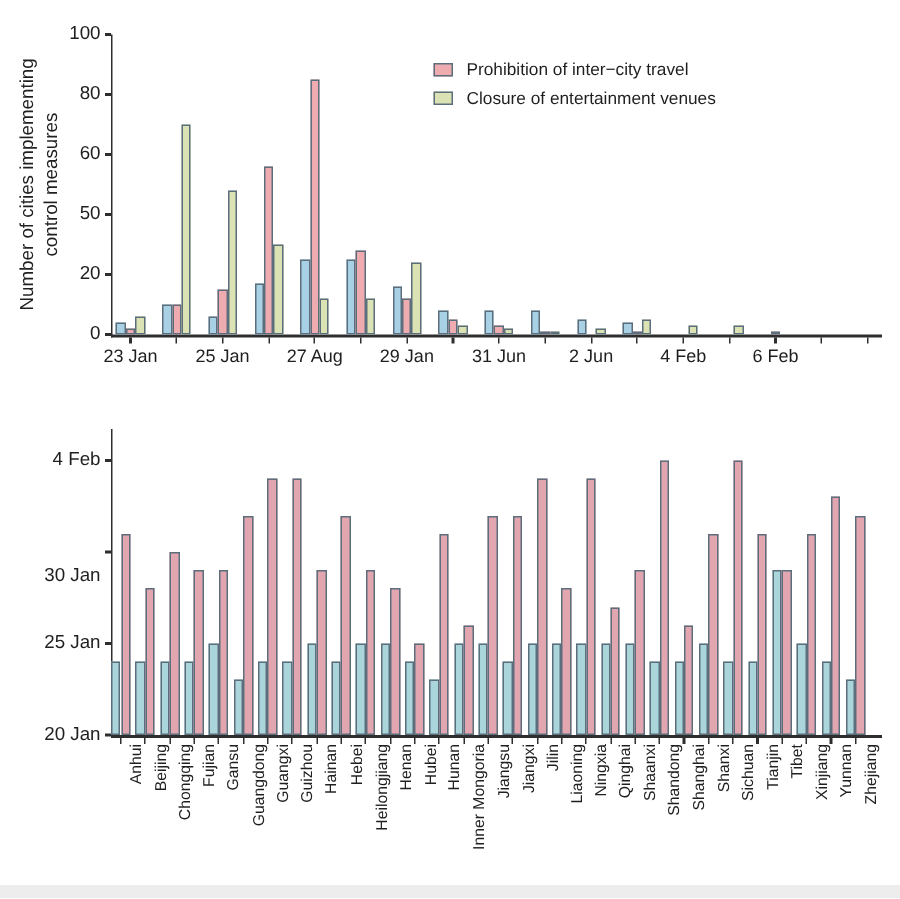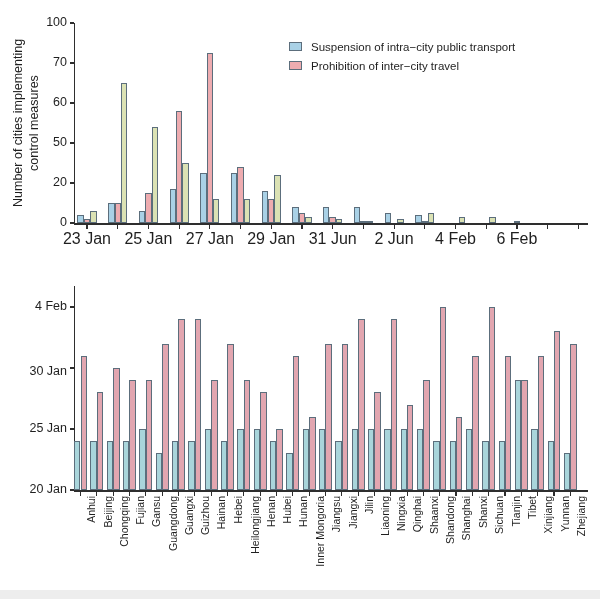--- a/index.html
+++ b/index.html
@@ -1,21 +1,21 @@
 <!DOCTYPE html>
 <html><head>
 <meta charset="utf-8">
 <style>
   html,body{margin:0;padding:0;background:#ffffff;}
   #fig{position:relative;width:600px;height:599px;background:#ffffff;
        font-family:"Liberation Sans",sans-serif;color:#1f1f1f;overflow:hidden;}
   .axis{position:absolute;background:#2e2e2e;}
   .bar{position:absolute;box-sizing:border-box;border:1px solid #5c6e7c;}
   .ytick-label{position:absolute;font-size:12.5px;text-align:right;white-space:nowrap;}
-  .xtick-label{position:absolute;font-size:16px;text-align:center;white-space:nowrap;}
+  .xtick-label{position:absolute;font-size:12px;text-align:center;white-space:nowrap;}
   .prov-label{position:absolute;font-size:10.5px;white-space:nowrap;
               transform:rotate(-90deg);transform-origin:100% 0;line-height:11px;}
   .ytitle{position:absolute;left:10px;top:23px;height:200px;width:34px;
           writing-mode:vertical-rl;transform:rotate(180deg);
           text-align:center;font-size:12.5px;line-height:16px;}
   .legend{position:absolute;}
   .legend-row{display:flex;align-items:center;height:19px;}
   .swatch{width:13px;height:9px;box-sizing:border-box;border:1px solid #5c6e7c;margin-right:9px;flex:0 0 13px;}
   .legend-label{font-size:11.5px;white-space:nowrap;}
   .edge-strip{position:absolute;left:0;top:590px;width:600px;height:9px;background:#ededed;}
@@ -29,26 +29,26 @@
     <div class="ytitle">
       <span style="display:block">Number of cities implementing</span>
       <span style="display:block">control measures</span>
     </div>
     <div class="axis" style="left:73.5px;top:23px;width:1.5px;height:201.5px"></div>
     <div class="axis" style="left:73.5px;top:223px;width:514.5px;height:1.5px"></div>
     <div id="top-plot"></div>
 
     <div class="legend" style="left:289px;top:37px">
       <div class="legend-row">
-        <span class="swatch" id="sw-t0" style="background: rgb(169, 209, 230);"></span>
-        <span class="legend-label">Suspension of intra−city public transport</span>
+        <span class="swatch" id="sw-t1" style="background: rgb(238, 172, 176);"></span>
+        <span class="legend-label">Prohibition of inter−city travel</span>
       </div>
       <div class="legend-row">
-        <span class="swatch" id="sw-t1" style="background: rgb(238, 172, 176);"></span>
-        <span class="legend-label">Prohibition of inter−city travel</span>
+        <span class="swatch" id="sw-t2" style="background: rgb(219, 226, 180);"></span>
+        <span class="legend-label">Closure of entertainment venues</span>
       </div>
     </div>
   </div>
 
   <div>
     <div class="axis" style="left:73.5px;top:286px;width:1.5px;height:205.5px"></div>
     <div class="axis" style="left:73.5px;top:490px;width:514.5px;height:1.5px"></div>
     <div id="bot-plot"></div>
 
     <div class="legend" style="left:86px;top:283px">
@@ -58,31 +58,31 @@
   <div class="edge-strip"></div>
 <div style="position: absolute; left: 69.5px; top: 222.4px; width: 4.5px; height: 1.2px; background: rgb(46, 46, 46);"></div>
     <div class="ytick-label" style="left: 27px; top: 215px; width: 40px;">0</div>
     <div style="position: absolute; left: 69.5px; top: 182.4px; width: 4.5px; height: 1.2px; background: rgb(46, 46, 46);"></div>
     <div class="ytick-label" style="left: 27px; top: 175px; width: 40px;">20</div>
     <div style="position: absolute; left: 69.5px; top: 142.4px; width: 4.5px; height: 1.2px; background: rgb(46, 46, 46);"></div>
     <div class="ytick-label" style="left: 27px; top: 135px; width: 40px;">50</div>
     <div style="position: absolute; left: 69.5px; top: 102.4px; width: 4.5px; height: 1.2px; background: rgb(46, 46, 46);"></div>
     <div class="ytick-label" style="left: 27px; top: 95px; width: 40px;">60</div>
     <div style="position: absolute; left: 69.5px; top: 62.4px; width: 4.5px; height: 1.2px; background: rgb(46, 46, 46);"></div>
-    <div class="ytick-label" style="left: 27px; top: 55px; width: 40px;">70</div>
+    <div class="ytick-label" style="left: 27px; top: 55px; width: 40px;">80</div>
     <div style="position: absolute; left: 69.5px; top: 22.4px; width: 4.5px; height: 1.2px; background: rgb(46, 46, 46);"></div>
     <div class="ytick-label" style="left: 27px; top: 15px; width: 40px;">100</div>
     <div style="position: absolute; left: 86.4px; top: 224.5px; width: 1.2px; height: 4.5px; background: rgb(46, 46, 46);"></div>
     <div class="xtick-label" style="left: 62px; top: 230px; width: 50px;">23 Jan</div>
     <div style="position: absolute; left: 117.11px; top: 224.5px; width: 1.2px; height: 4.5px; background: rgb(46, 46, 46);"></div>
     <div style="position: absolute; left: 147.82px; top: 224.5px; width: 1.2px; height: 4.5px; background: rgb(46, 46, 46);"></div>
     <div class="xtick-label" style="left: 123.42px; top: 230px; width: 50px;">25 Jan</div>
     <div style="position: absolute; left: 178.53px; top: 224.5px; width: 1.2px; height: 4.5px; background: rgb(46, 46, 46);"></div>
     <div style="position: absolute; left: 209.24px; top: 224.5px; width: 1.2px; height: 4.5px; background: rgb(46, 46, 46);"></div>
-    <div class="xtick-label" style="left: 184.84px; top: 230px; width: 50px;">27 Jan</div>
+    <div class="xtick-label" style="left: 184.84px; top: 230px; width: 50px;">27 Aug</div>
     <div style="position: absolute; left: 239.95px; top: 224.5px; width: 1.2px; height: 4.5px; background: rgb(46, 46, 46);"></div>
     <div style="position: absolute; left: 270.66px; top: 224.5px; width: 1.2px; height: 4.5px; background: rgb(46, 46, 46);"></div>
     <div class="xtick-label" style="left: 246.26px; top: 230px; width: 50px;">29 Jan</div>
     <div style="position: absolute; left: 301.37px; top: 224.5px; width: 1.2px; height: 4.5px; background: rgb(46, 46, 46);"></div>
     <div style="position: absolute; left: 332.08px; top: 224.5px; width: 1.2px; height: 4.5px; background: rgb(46, 46, 46);"></div>
     <div class="xtick-label" style="left: 307.68px; top: 230px; width: 50px;">31 Jun</div>
     <div style="position: absolute; left: 362.79px; top: 224.5px; width: 1.2px; height: 4.5px; background: rgb(46, 46, 46);"></div>
     <div style="position: absolute; left: 393.5px; top: 224.5px; width: 1.2px; height: 4.5px; background: rgb(46, 46, 46);"></div>
     <div class="xtick-label" style="left: 369.1px; top: 230px; width: 50px;">2 Jun</div>
     <div style="position: absolute; left: 424.21px; top: 224.5px; width: 1.2px; height: 4.5px; background: rgb(46, 46, 46);"></div>
@@ -129,21 +129,21 @@
     <div class="bar" style="left: 421.61px; top: 221px; width: 6.4px; height: 2px; background: rgb(238, 172, 176);"></div>
     <div class="bar" style="left: 428.01px; top: 213px; width: 6.4px; height: 10px; background: rgb(219, 226, 180);"></div>
     <div class="bar" style="left: 458.72px; top: 217px; width: 6.4px; height: 6px; background: rgb(219, 226, 180);"></div>
     <div class="bar" style="left: 489.43px; top: 217px; width: 6.4px; height: 6px; background: rgb(219, 226, 180);"></div>
     <div class="bar" style="left: 513.74px; top: 221px; width: 6.4px; height: 2px; background: rgb(238, 172, 176);"></div>
     <div style="position: absolute; left: 69.5px; top: 489.4px; width: 4.5px; height: 1.2px; background: rgb(46, 46, 46);"></div>
     <div class="ytick-label" style="left: 23px; top: 482px; width: 44px;">20 Jan</div>
     <div style="position: absolute; left: 69.5px; top: 428.4px; width: 4.5px; height: 1.2px; background: rgb(46, 46, 46);"></div>
     <div class="ytick-label" style="left: 23px; top: 421px; width: 44px;">25 Jan</div>
     <div style="position: absolute; left: 69.5px; top: 367.4px; width: 4.5px; height: 1.2px; background: rgb(46, 46, 46);"></div>
-    <div class="ytick-label" style="left: 23px; top: 364px; width: 44px;">30 Jan</div>
+    <div class="ytick-label" style="left: 23px; top: 376px; width: 44px;">30 Jan</div>
     <div style="position: absolute; left: 69.5px; top: 306.4px; width: 4.5px; height: 1.2px; background: rgb(46, 46, 46);"></div>
     <div class="ytick-label" style="left: 23px; top: 299px; width: 44px;">4 Feb</div>
     <div style="position: absolute; left: 79.9px; top: 491.5px; width: 1.2px; height: 4.5px; background: rgb(46, 46, 46);"></div>
     <div class="bar" style="left: 74.1px; top: 441.2px; width: 6.4px; height: 48.8px; background: rgb(169, 213, 219);"></div>
     <div class="bar" style="left: 80.5px; top: 355.8px; width: 6.4px; height: 134.2px; background: rgb(226, 166, 176);"></div>
     <div class="prov-label" style="right: 514px; top: 496px;">Anhui</div>
     <div style="position: absolute; left: 96.23px; top: 491.5px; width: 1.2px; height: 4.5px; background: rgb(46, 46, 46);"></div>
     <div class="bar" style="left: 90.43px; top: 441.2px; width: 6.4px; height: 48.8px; background: rgb(169, 213, 219);"></div>
     <div class="bar" style="left: 96.83px; top: 392.4px; width: 6.4px; height: 97.6px; background: rgb(226, 166, 176);"></div>
     <div class="prov-label" style="right: 497.67px; top: 496px;">Beijing</div>

